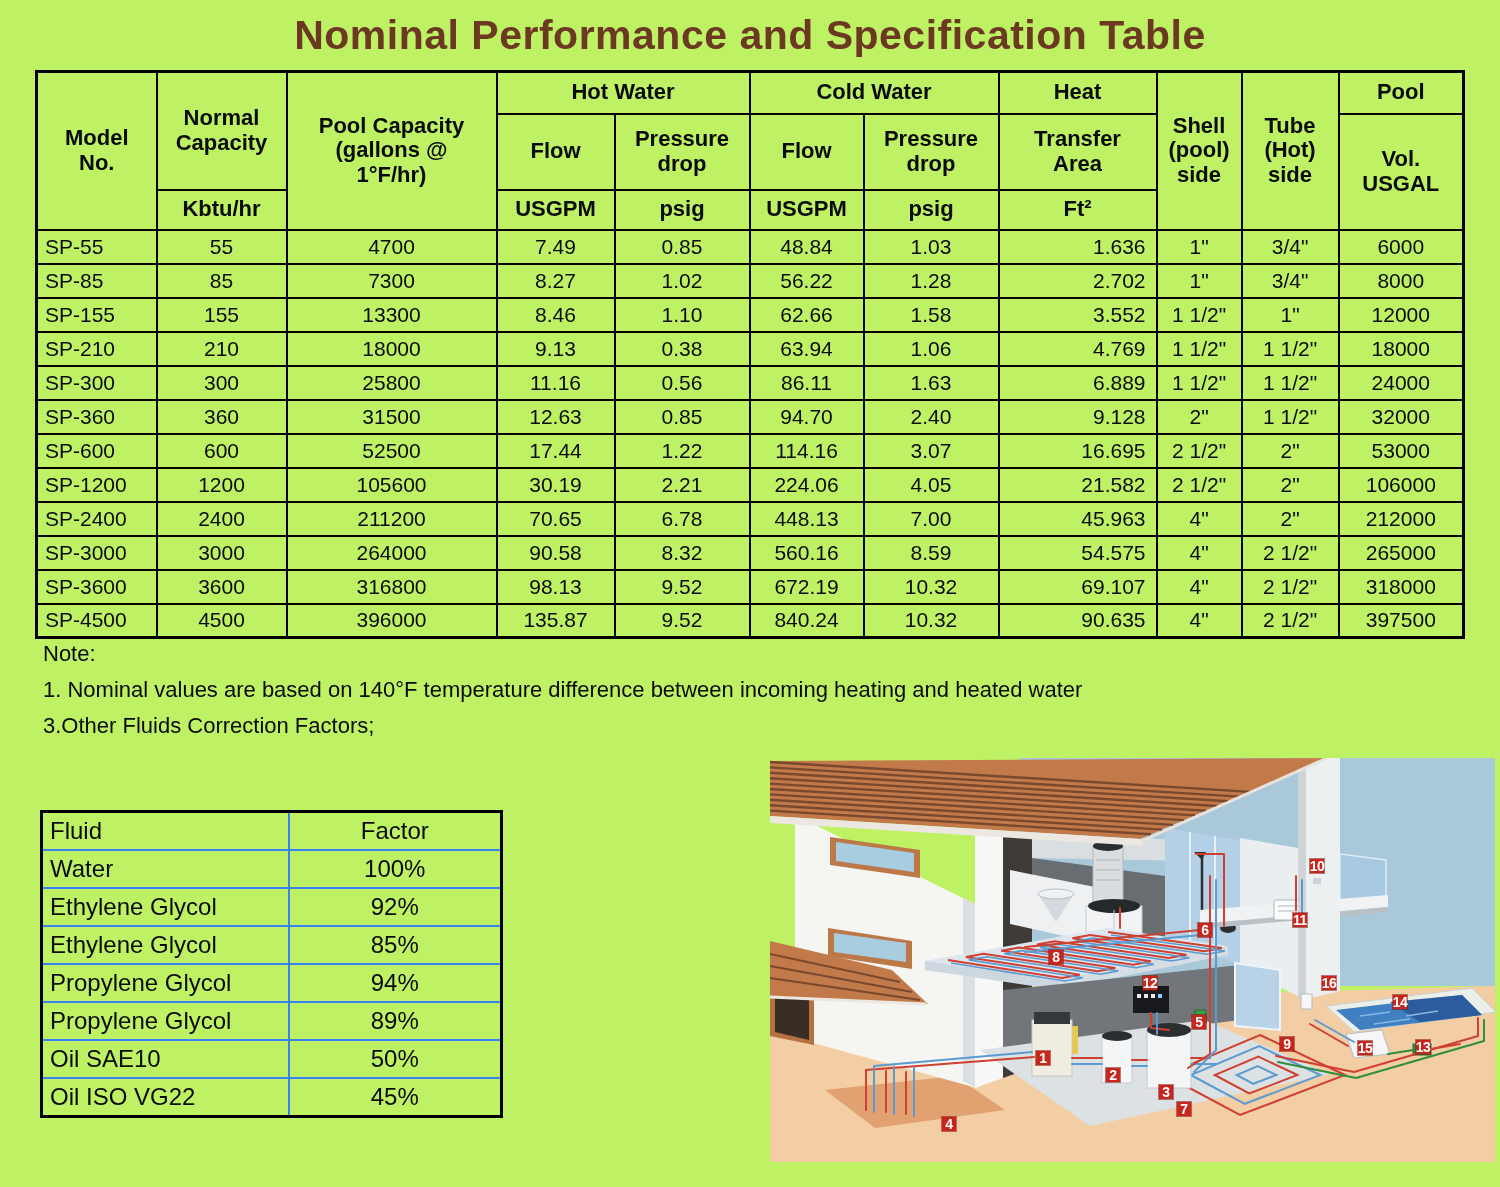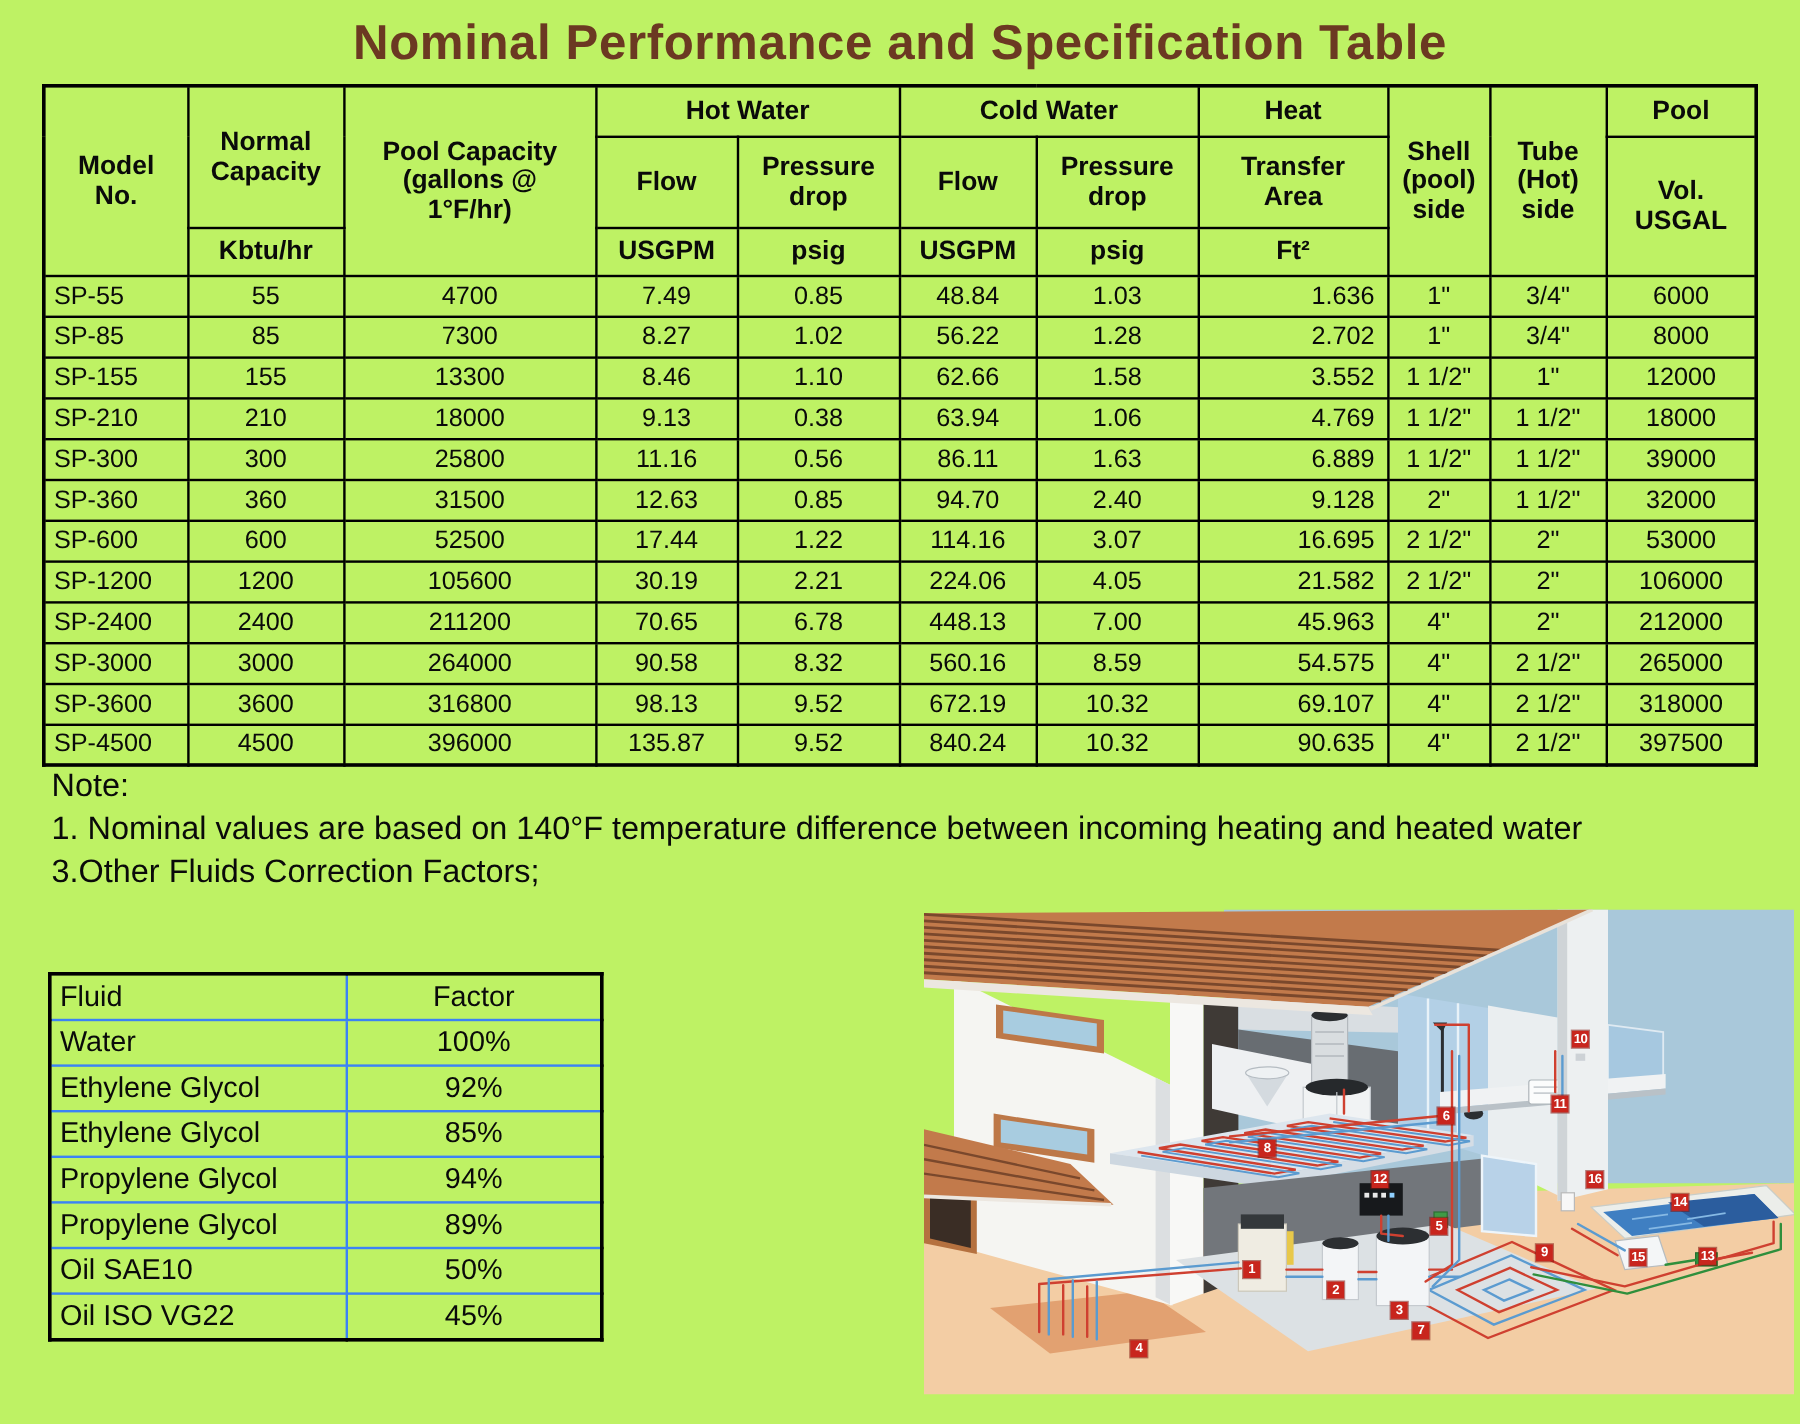--- a/index.html
+++ b/index.html
@@ -12,33 +12,33 @@
              table-layout:fixed;border:3px solid #000;}
   .spec th,.spec td{border:2px solid #000;overflow:hidden;}
   .spec th{font-weight:bold;font-size:22px;text-align:center;vertical-align:middle;
            white-space:pre-line;line-height:1.12;padding:0 2px;}
   .spec td{font-size:21px;text-align:center;vertical-align:middle;white-space:nowrap;padding:0;}
   .spec tbody tr{height:34px;}
   tr.band1{height:42px;} tr.band2{height:76px;} tr.band3{height:40px;}
   .spec td.c-model{text-align:left;padding-left:7px;}
   .spec td.c-area{text-align:right;padding-right:10px;}
   
-  .notes{position:absolute;left:43px;top:636px;font-size:27px;line-height:36px;}
+  .notes{position:absolute;left:43px;top:636px;font-size:22px;line-height:36px;}
   
   table.fluid{position:absolute;left:40px;top:810px;width:460px;border-collapse:collapse;
               table-layout:fixed;border:3px solid #000;}
   .fluid th,.fluid td{border:2px solid #3b82f6;font-size:24px;font-weight:normal;height:34px;
                       vertical-align:middle;}
   .fluid .f-name{text-align:left;padding-left:7px;}
   .fluid .f-val{text-align:center;}
   
   .illus{position:absolute;left:770px;top:758px;width:725px;height:404px;}
   .illus svg{position:absolute;left:0;top:0;}
   .badge{position:absolute;width:14px;height:14px;background:#c8251d;color:#fff;
-         font-size:11px;font-weight:bold;display:flex;align-items:center;justify-content:center;
+         font-size:14px;font-weight:bold;display:flex;align-items:center;justify-content:center;
          letter-spacing:-.5px;box-shadow:0 0 0 1px rgba(130,20,12,.55);z-index:3;}
 </style>
 </head>
 <body>
 
 <div class="page">
 
   <div class="title" style="color: rgb(107, 57, 34);">Nominal Performance and Specification Table</div>
 
   <table class="spec">
@@ -153,21 +153,21 @@
           <td class="c-model">SP-300</td>
           <td>300</td>
           <td>25800</td>
           <td>11.16</td>
           <td>0.56</td>
           <td>86.11</td>
           <td>1.63</td>
           <td class="c-area">6.889</td>
           <td>1 1/2"</td>
           <td>1 1/2"</td>
-          <td>39000</td>
+          <td>24000</td>
         </tr>
         <tr>
           <td class="c-model">SP-360</td>
           <td>360</td>
           <td>31500</td>
           <td>12.63</td>
           <td>0.85</td>
           <td>94.70</td>
           <td>2.40</td>
           <td class="c-area">9.128</td>

